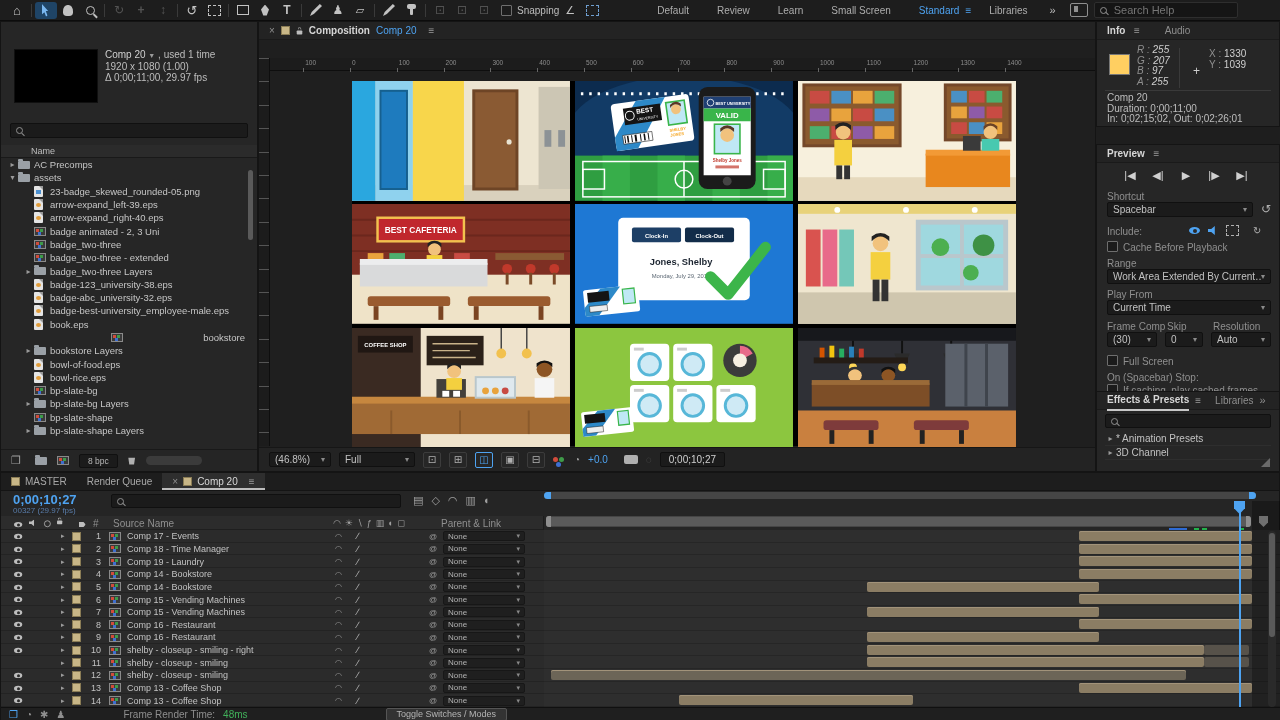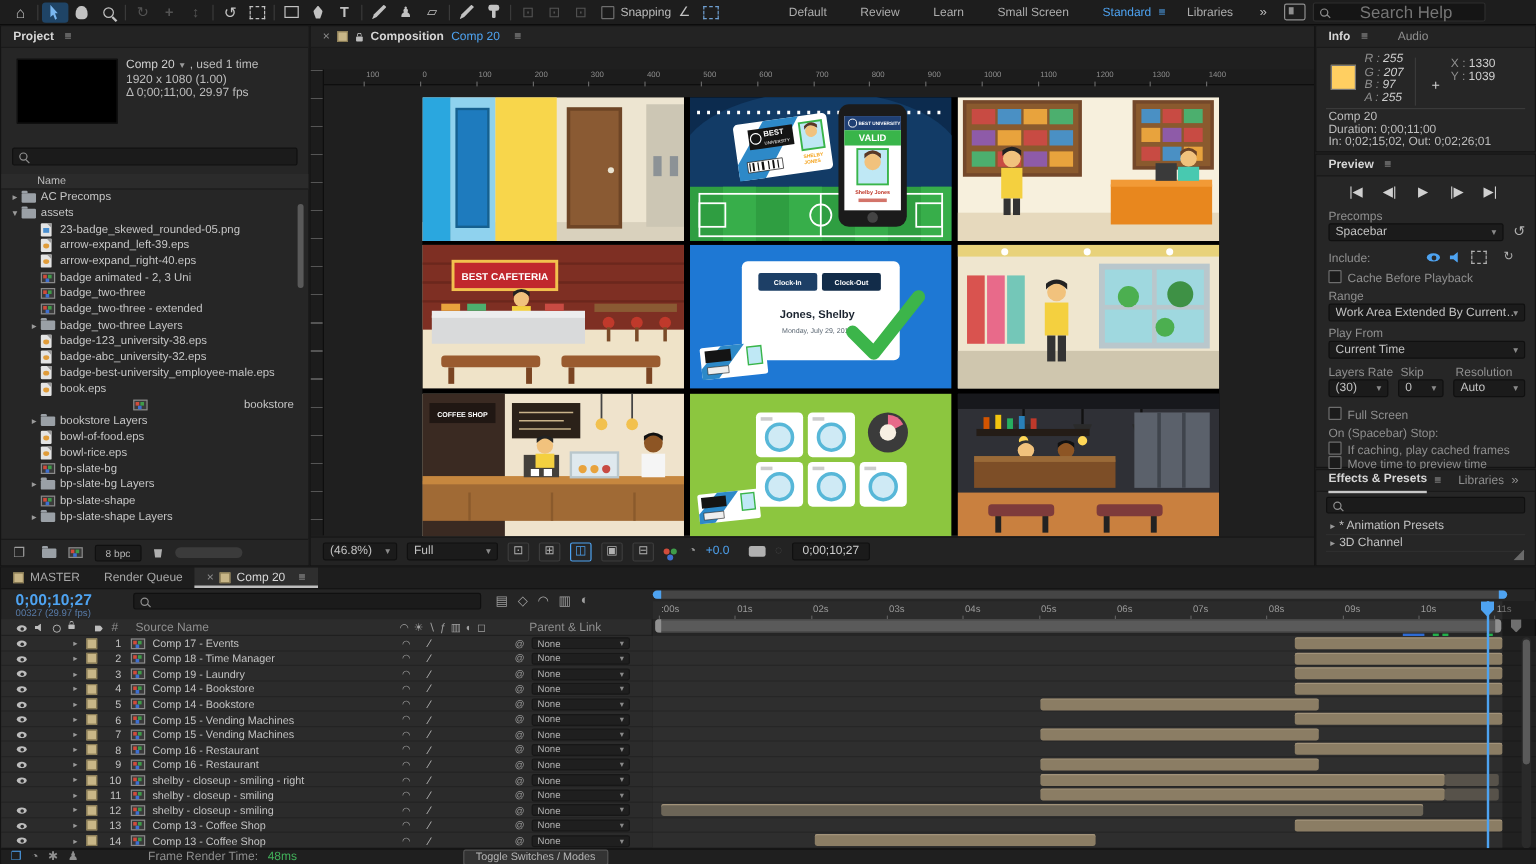--- a/index.html
+++ b/index.html
@@ -51,21 +51,21 @@
   .g-marquee{width:11px;height:9px;border:1px dashed #6f9fd0;}
   .snapwrap{display:flex;align-items:center;margin-left:6px;color:#bdbdbd;justify-content:flex-end;}
   .wstabs{display:flex;align-items:center;margin-left:40px;}
   .wstab{padding:0 14px;color:#adadad;}
   .wstab.active{color:#4ea3f1;}
   .wsmenu{color:#4ea3f1;margin:0 4px 0 -8px;}
   .wsmore{color:#bdbdbd;margin:0 8px;font-size:11px;}
   .helpbox{display:flex;align-items:center;gap:5px;width:132px;height:14px;background:#151515;
     border:1px solid #2e2e2e;border-radius:2px;padding:0 5px;}
   .helpbox input{background:transparent;border:none;outline:none;color:#8f8f8f;
-    font-family:inherit;font-size:14px;width:100%;text-align:center;}
+    font-family:inherit;font-size:11px;width:100%;}
   .smag{width:5px;height:5px;border:1.2px solid #8f8f8f;border-radius:50%;position:relative;flex:0 0 auto;}
   .smag::after{content:"";position:absolute;right:-3px;bottom:-2px;width:4px;height:1.2px;background:#8f8f8f;transform:rotate(45deg);}
   .wsicon{width:16px;height:12px;border:1px solid #8f8f8f;border-radius:2px;margin:0 6px;position:relative;}
   .wsicon::before{content:"";position:absolute;left:3px;top:2px;width:4px;height:6px;background:#8f8f8f;}
   
   .icn-eye{display:inline-block;width:11px;height:7px;border-radius:50%;background:#bdbdbd;position:relative;}
   .icn-eye::before{content:"";position:absolute;left:3.5px;top:1.8px;width:4px;height:4px;border-radius:50%;background:#2a2a2a;}
   .icn-eye.blu{background:#4ea3f1;}
   .icn-speaker{display:inline-block;width:10px;height:9px;background:#bdbdbd;
     clip-path:polygon(0 32%,32% 32%,68% 0,68% 100%,32% 68%,0 68%);}
@@ -219,24 +219,20 @@
       </span>
     <span class="wsmore">»</span>
     <span class="wsicon"></span>
     <span class="helpbox">
       <span class="smag"></span>
       <input placeholder="Search Help" style="">
     </span>
   </div>
 
   <div class="panel" style="left:0;top:21px;width:258px;height:451px;">
-    <div class="phead">
-      <span class="ptitle">Project</span>
-      <span class="pmenu">≡</span>
-    </div>
     <div class="abs" style="left:13px;top:27px;width:82px;height:52px;background:#000;border:1px solid #101010;"></div>
     <div class="abs" style="left:104px;top:27px;line-height:11px;color:#bdbdbd;">
       <div>
         <span class="lit">Comp 20</span>
         <span style="font-size:7px;color:#9a9a9a;">▼</span>
         <span>, used 1 time</span>
       </div>
       <div>1920 x 1080 (1.00)</div>
       <div>Δ 0;00;11;00, 29.97 fps</div>
     </div>
@@ -767,33 +763,33 @@
       <div><span class="dim">Y :</span> <span class="lit">1039</span></div>
     </div>
     <div class="abs" style="left:8px;top:68px;width:166px;height:1px;background:#3a3a3a;"></div>
     <div class="abs" style="left:10px;top:71px;line-height:10.5px;color:#bdbdbd;">
       <div>Comp 20</div>
       <div>Duration: 0;00;11;00</div>
       <div>In: 0;02;15;02, Out: 0;02;26;01</div>
     </div>
   </div>
 
-  <div class="panel" style="left:1096px;top:128px;width:184px;height:262px;">
+  <div class="panel" style="left:1096px;top:144px;width:184px;height:262px;">
     <div class="phead">
       <span class="ptitle">Preview</span>
       <span class="pmenu">≡</span>
     </div>
     <div class="abs" style="left:22px;top:24px;display:flex;gap:6px;">
         <span style="color: rgb(208, 208, 208); font-size: 11px; width: 22px; text-align: center;">|◀</span>
         <span style="color: rgb(208, 208, 208); font-size: 11px; width: 22px; text-align: center;">◀|</span>
         <span style="color: rgb(208, 208, 208); font-size: 11px; width: 22px; text-align: center;">▶</span>
         <span style="color: rgb(208, 208, 208); font-size: 11px; width: 22px; text-align: center;">|▶</span>
         <span style="color: rgb(208, 208, 208); font-size: 11px; width: 22px; text-align: center;">▶|</span>
       </div>
-    <div class="abs dim" style="left:10px;top:46px;">Precomps</div>
+    <div class="abs dim" style="left:10px;top:46px;">Shortcut</div>
     <div class="well dd abs" style="left:10px;top:57px;width:146px;height:15px;">
       <span>Spacebar</span>
         <span class="car">▾</span>
     </div>
     <div class="abs" style="left:164px;top:57px;color:#b0b0b0;font-size:12px;">↺</div>
     <div class="abs dim" style="left:10px;top:81px;">Include:</div>
     <div class="abs" style="left:92px;top:80px;display:flex;gap:8px;align-items:center;">
       <span class="icn-eye blu"></span>
       <span class="icn-speaker blu"></span>
       <span style="width:11px;height:9px;border:1px dashed #b0b0b0;"></span>
@@ -805,21 +801,21 @@
     <div class="abs dim" style="left:10px;top:113px;">Range</div>
     <div class="well dd abs" style="left:10px;top:124px;width:164px;height:15px;">
       <span style="overflow:hidden;white-space:nowrap;">Work Area Extended By Current…</span>
         <span class="car">▾</span>
     </div>
     <div class="abs dim" style="left:10px;top:144px;">Play From</div>
     <div class="well dd abs" style="left:10px;top:155px;width:164px;height:15px;">
       <span>Current Time</span>
         <span class="car">▾</span>
     </div>
-    <div class="abs dim" style="left:10px;top:176px;">Layers Rate</div>
+    <div class="abs dim" style="left:10px;top:176px;">Frame Comp</div>
     <div class="abs dim" style="left:70px;top:176px;">Skip</div>
     <div class="abs dim" style="left:116px;top:176px;">Resolution</div>
     <div class="well dd abs" style="left:10px;top:187px;width:50px;height:15px;">
         <span>(30)</span>
         <span class="car">▾</span>
       </div>
     <div class="well dd abs" style="left:68px;top:187px;width:38px;height:15px;">
         <span>0</span>
         <span class="car">▾</span>
       </div>
@@ -890,34 +886,20 @@
       <span>◇</span>
       <span>◠</span>
       <span>▥</span>
       <span>◐</span>
     </div>
 
     <div class="abs" style="left:543px;top:19px;width:712px;height:7px;background:#454545;border-radius:4px;">
       <span class="abs" style="left:0;top:0;width:7px;height:7px;background:#4ea3f1;border-radius:4px 0 0 4px;"></span>
       <span class="abs" style="right:0;top:0;width:7px;height:7px;background:#4ea3f1;border-radius:0 4px 4px 0;"></span>
     </div>
-    <div class="abs" style="left:543px;top:28px;width:737px;height:15px;background:#2b2b2b;">
-        <span class="tsec" style="left: 7px;">:00s</span>
-        <span class="tsec" style="left: 70.3px;">01s</span>
-        <span class="tsec" style="left: 133.6px;">02s</span>
-        <span class="tsec" style="left: 196.9px;">03s</span>
-        <span class="tsec" style="left: 260.2px;">04s</span>
-        <span class="tsec" style="left: 323.5px;">05s</span>
-        <span class="tsec" style="left: 386.8px;">06s</span>
-        <span class="tsec" style="left: 450.1px;">07s</span>
-        <span class="tsec" style="left: 513.4px;">08s</span>
-        <span class="tsec" style="left: 576.7px;">09s</span>
-        <span class="tsec" style="left: 640px;">10s</span>
-        <span class="tsec" style="left: 703.3px;">11s</span>
-      </div>
     <div class="abs" style="left:545px;top:43px;width:705px;height:11px;background:#5a5a5a;border-radius:3px;box-shadow:inset 0 0 0 1px #454545;">
       <span class="abs" style="left:0;top:0;width:5px;height:11px;background:#8f8f8f;border-radius:3px 0 0 3px;"></span>
       <span class="abs" style="right:0;top:0;width:5px;height:11px;background:#8f8f8f;border-radius:0 3px 3px 0;"></span>
     </div>
     <span class="abs" style="left:1258px;top:43px;width:9px;height:11px;background:#9a9a9a;clip-path:polygon(0 0,100% 0,100% 60%,50% 100%,0 60%);"></span>
 
     <span class="abs" style="left:1168px;top:55px;width:18px;height:2px;background:#2e6bd4;"></span>
     <span class="abs" style="left:1193px;top:55px;width:5px;height:2px;background:#23b24b;"></span>
     <span class="abs" style="left:1201px;top:55px;width:5px;height:2px;background:#23b24b;"></span>
     <span class="abs" style="left:1238px;top:55px;width:5px;height:2px;background:#23b24b;"></span>

